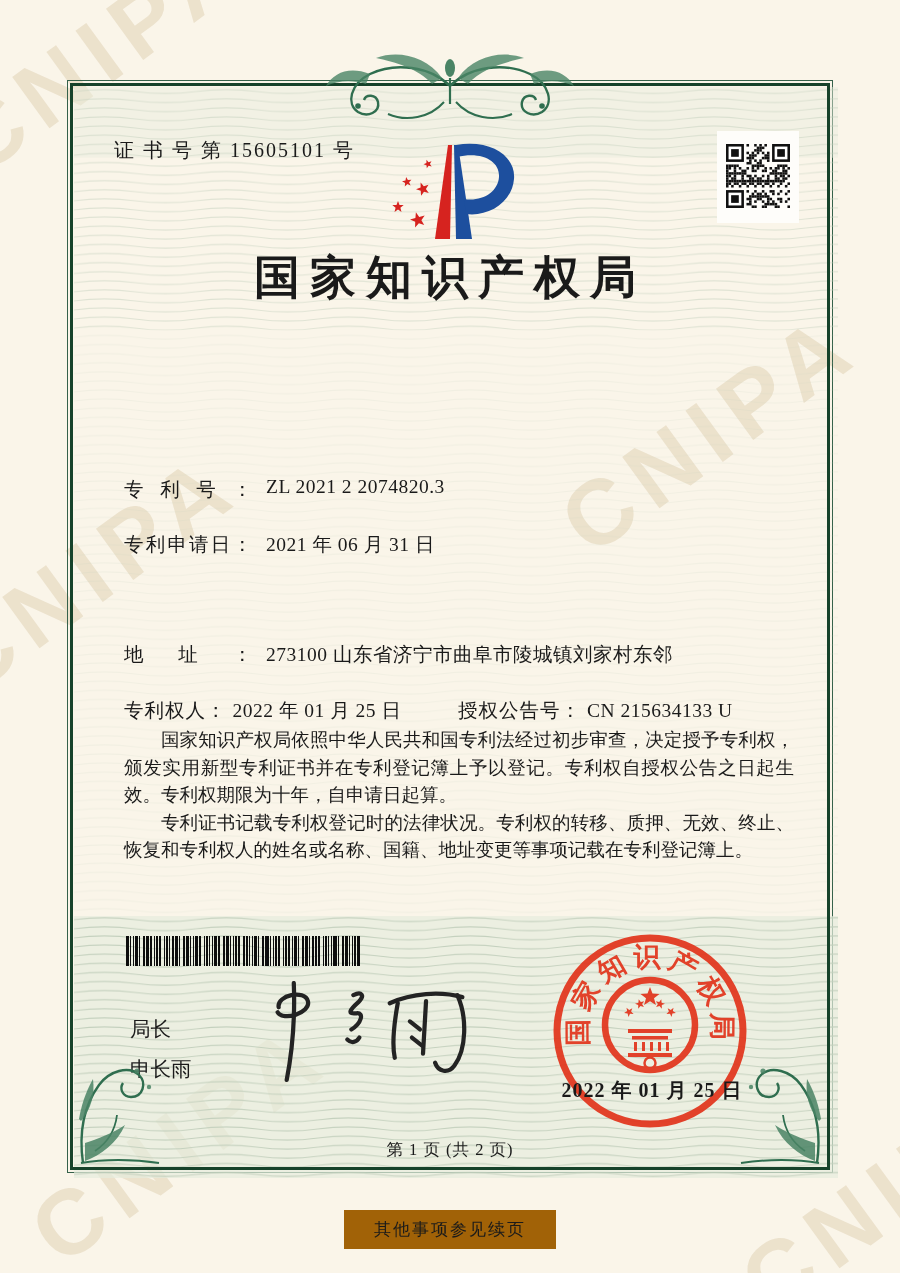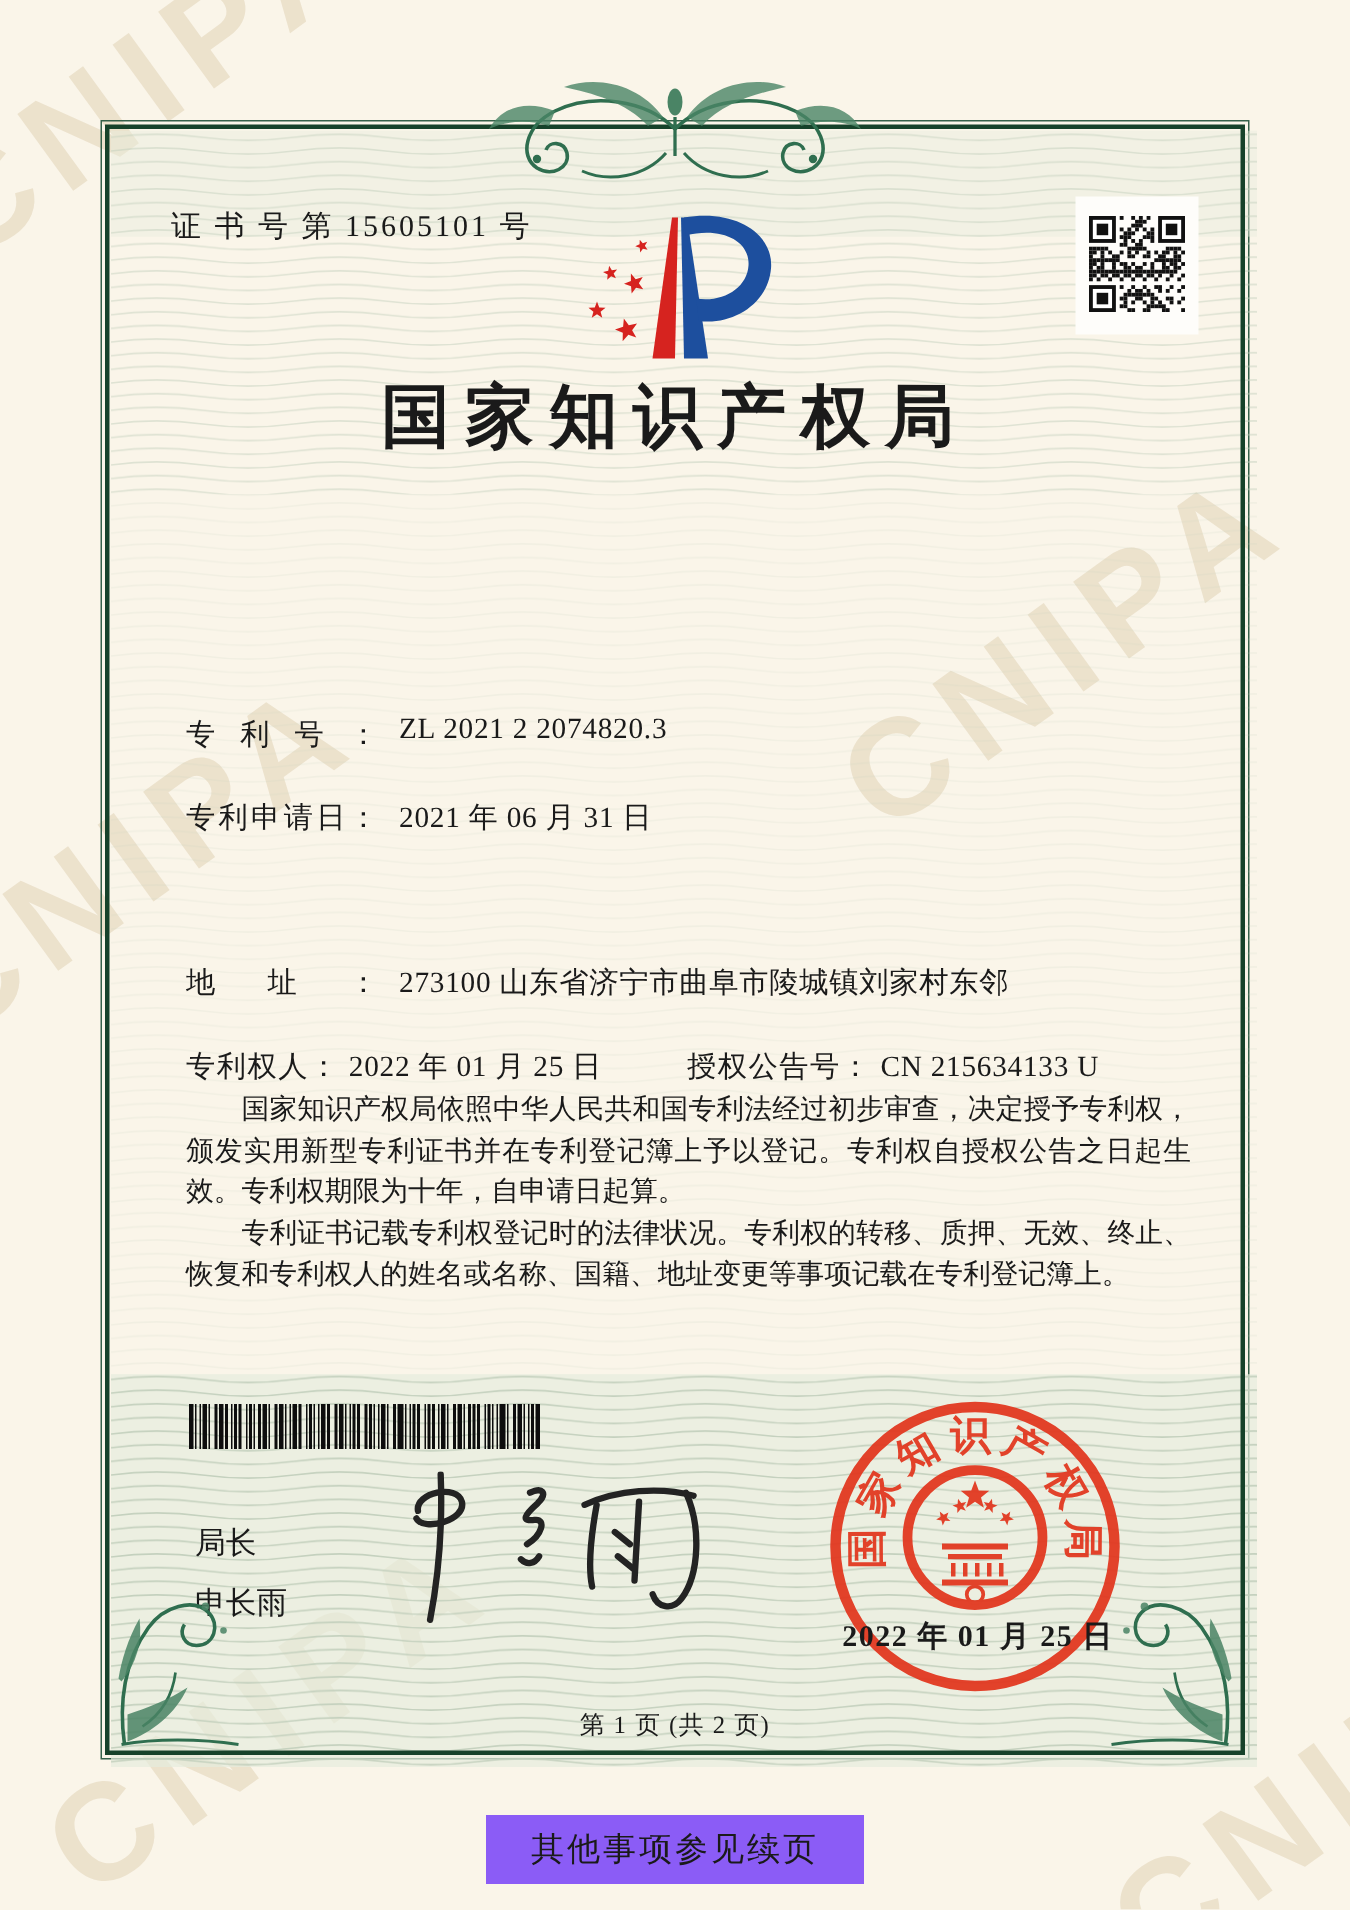--- a/index.html
+++ b/index.html
@@ -43,21 +43,21 @@
              font-size:20px;font-weight:600;letter-spacing:1px;z-index:5;}
   .page-info{position:absolute;left:0;right:0;top:1058px;text-align:center;
              font-size:16.5px;letter-spacing:1px;z-index:4;}
 
   .corner{position:absolute;bottom:5px;width:92px;height:116px;z-index:4;}
   .corner-left{left:5px;}
   .corner-right{right:5px;transform:scaleX(-1);}
 
   .top-ornament{position:absolute;left:312px;top:50px;width:276px;height:88px;z-index:4;}
   .footer-note-wrap{position:absolute;left:0;right:0;top:1210px;text-align:center;z-index:2;}
-  .footer-note{display:inline-block;background:#8b5cf6;padding:8px 30px;font-size:22px;letter-spacing:2px;}
+  .footer-note{display:inline-block;background:#a16207;padding:8px 30px;font-size:17px;letter-spacing:2px;}
 </style>
 </head>
 <body>
 
 <div class="page">
 
   <span class="watermark" style="left:-70px;top:0px">CNIPA</span>
   <span class="watermark" style="left:540px;top:380px">CNIPA</span>
   <span class="watermark" style="left:-80px;top:520px">CNIPA</span>
   <span class="watermark" style="left:10px;top:1090px">CNIPA</span>

